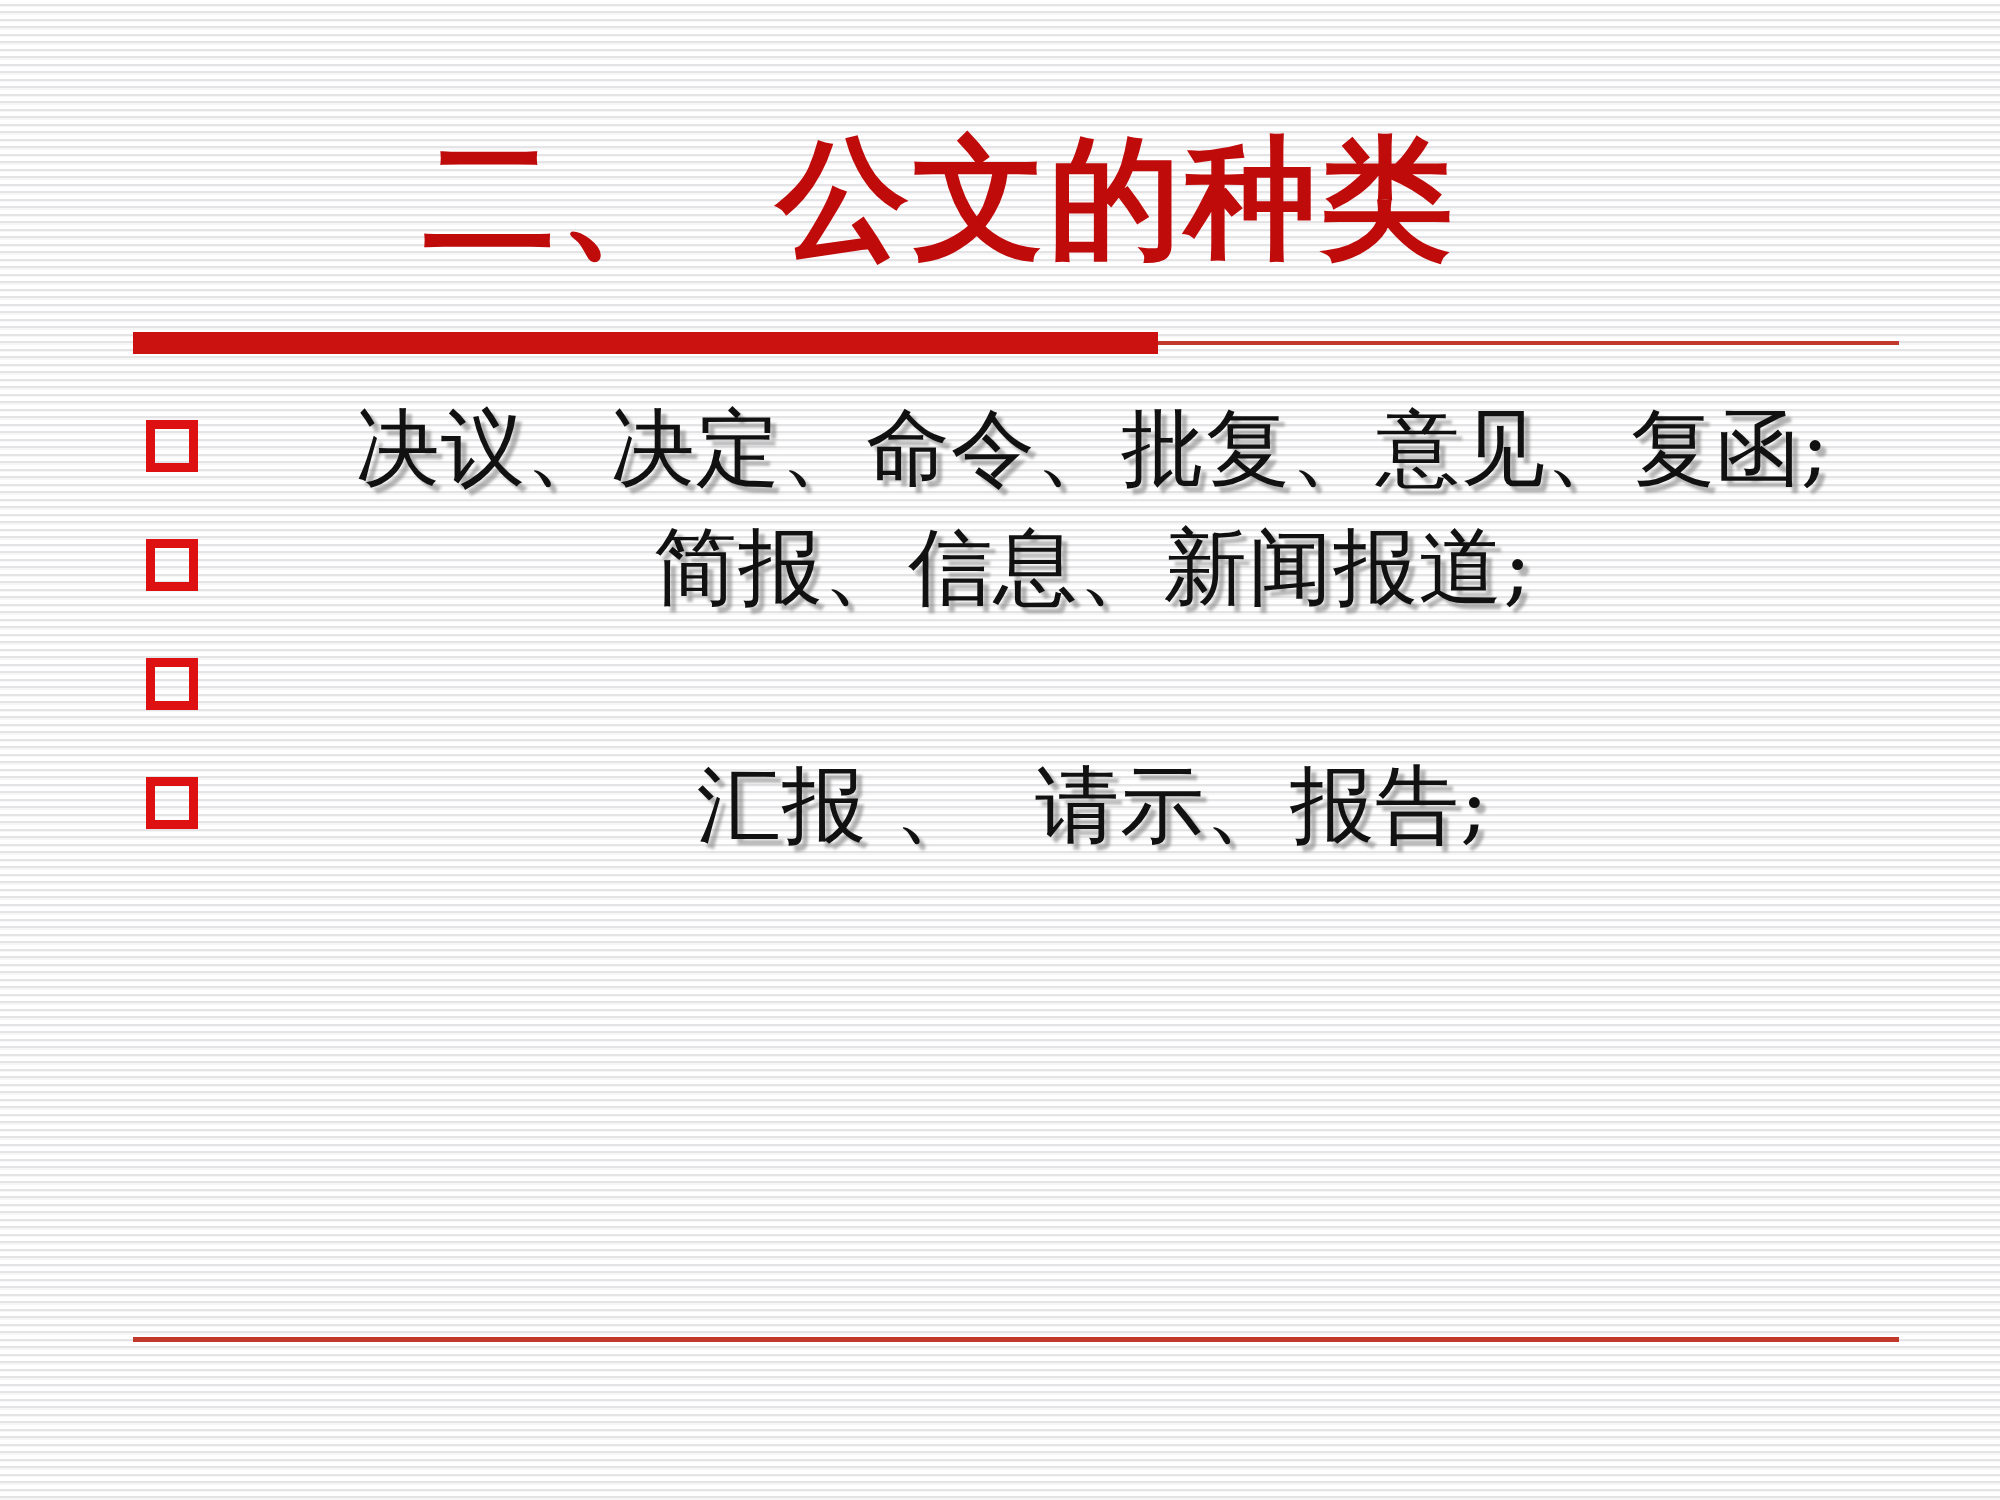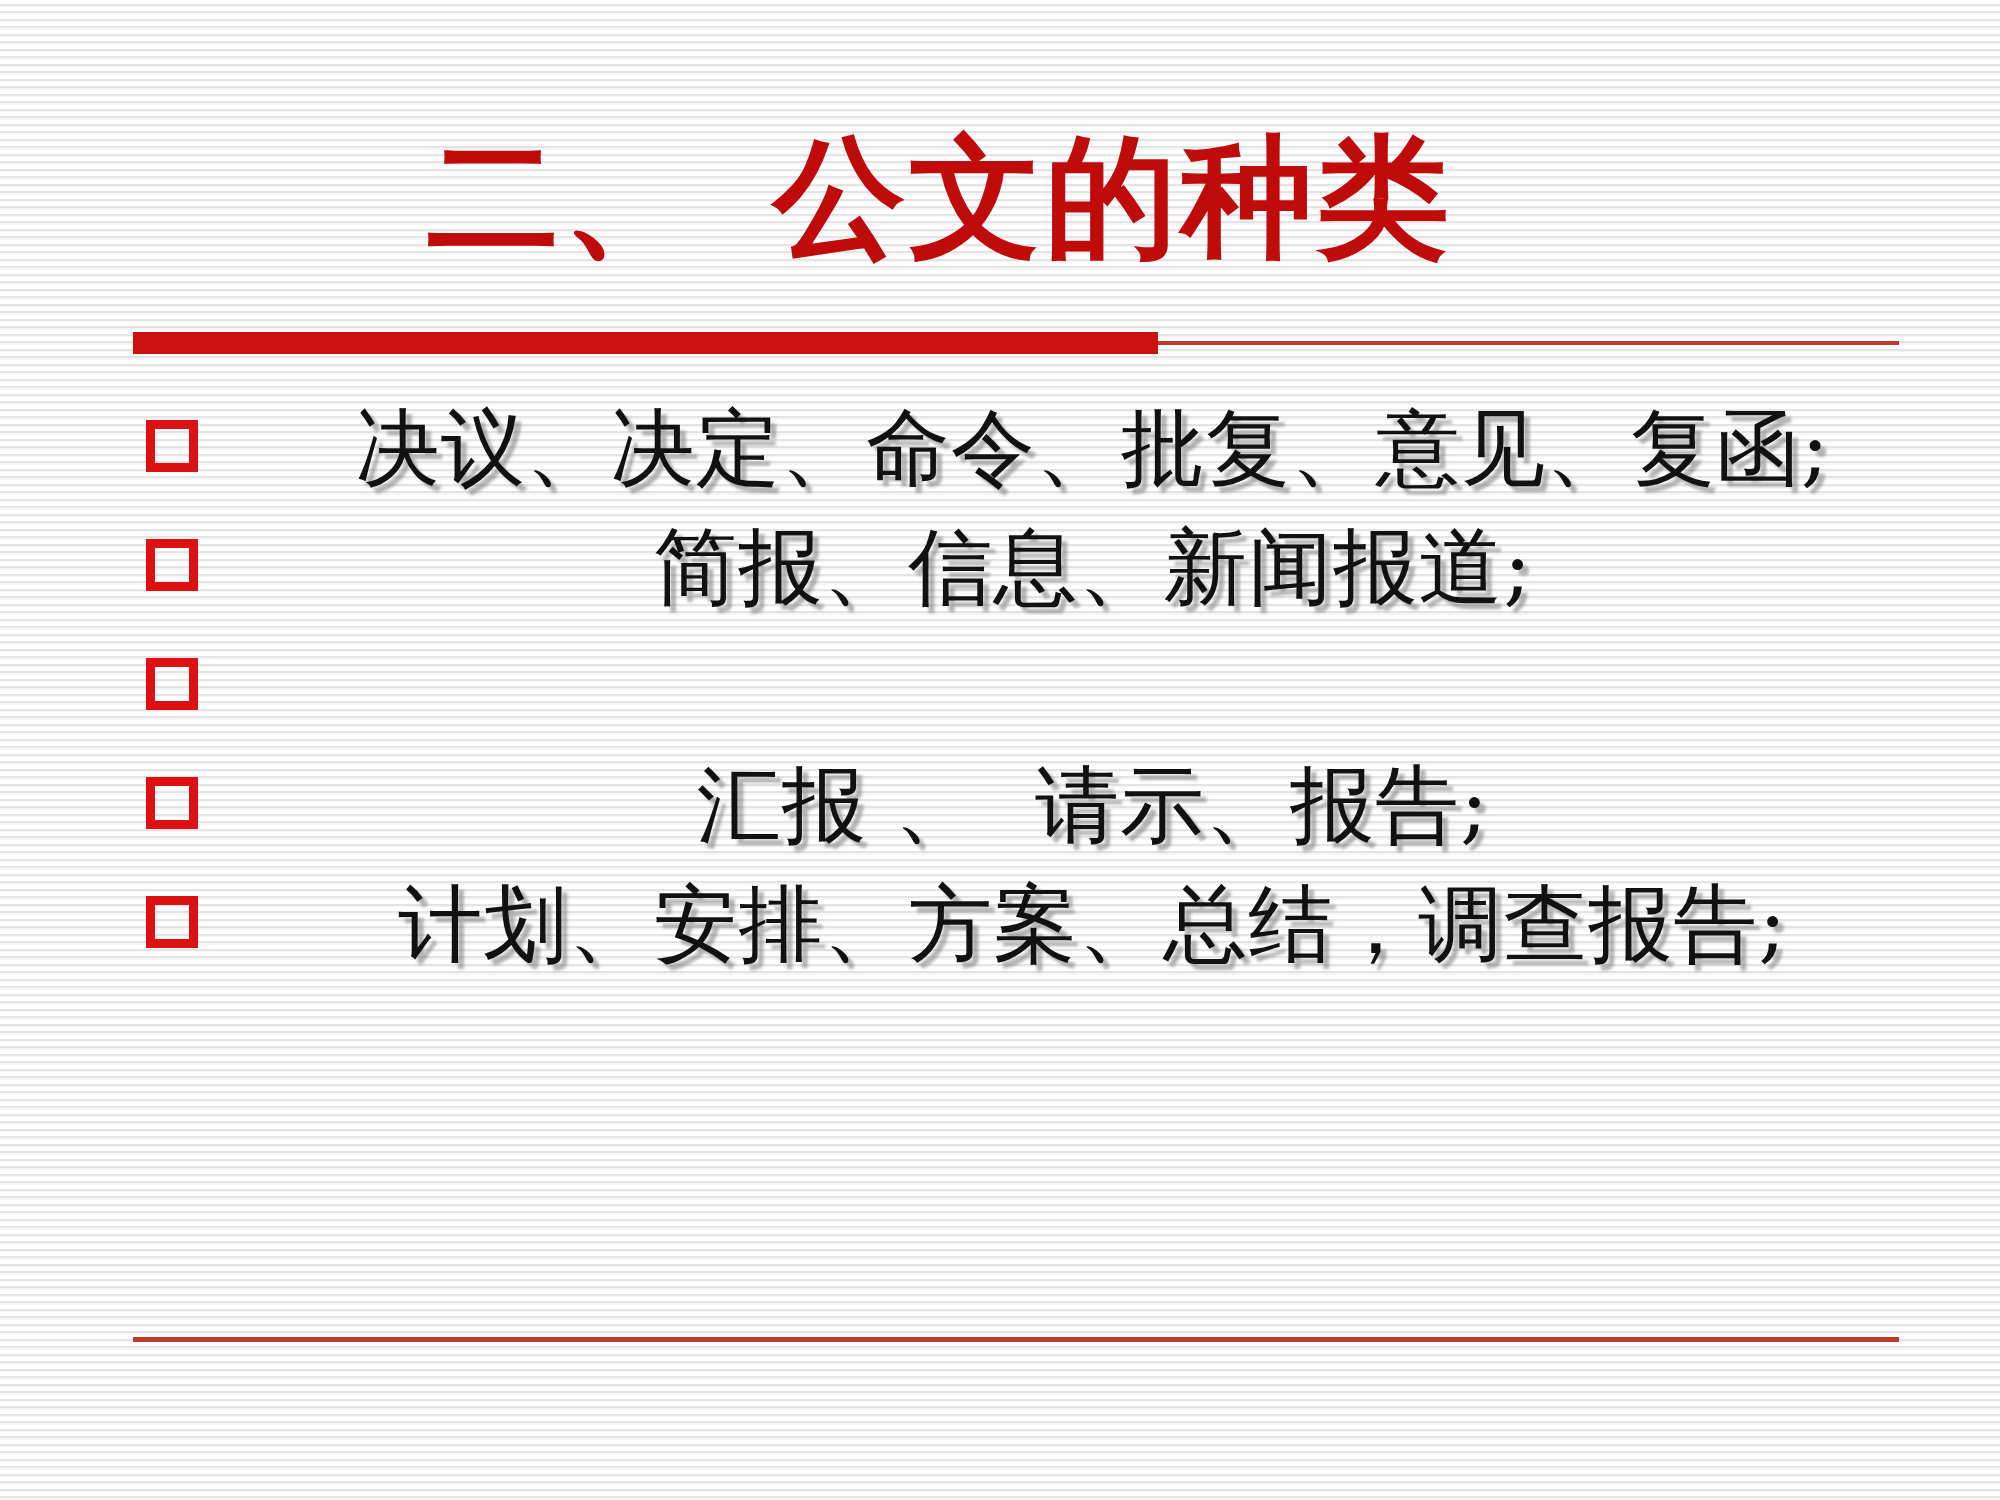--- a/index.html
+++ b/index.html
@@ -34,21 +34,21 @@
   
   #title-block {
     position: absolute;
     left: 0;
     top: 120px;
     width: 2000px;
     text-align: center;
   }
   #slide-title {
     display: inline-block;
-    font-family: Liberation Serif, serif;
+    font-family: Liberation Sans, sans-serif;
     font-size: 132px;
     line-height: 1.2;
     font-weight: 700;
     color: #c00b0b;
     letter-spacing: 4px;
     white-space: pre;
     margin-left: -120px;
   }
 
   
@@ -141,22 +141,18 @@
 
     <div class="bullet-row">
       <span class="bullet-box"></span>
     </div>
 
     <div class="bullet-row">
       <span class="bullet-box"></span>
       <span class="bullet-text">汇报 、  请示、报告;</span>
     </div>
 
-    <div class="bullet-row">
-      <span class="bullet-box"></span>
-      <span class="bullet-text">计划、安排、方案、总结，调查报告;</span>
-    </div>
 
   </div>
 
   <div id="footer-rule"></div>
 
 </div>
 
 </body></html>

